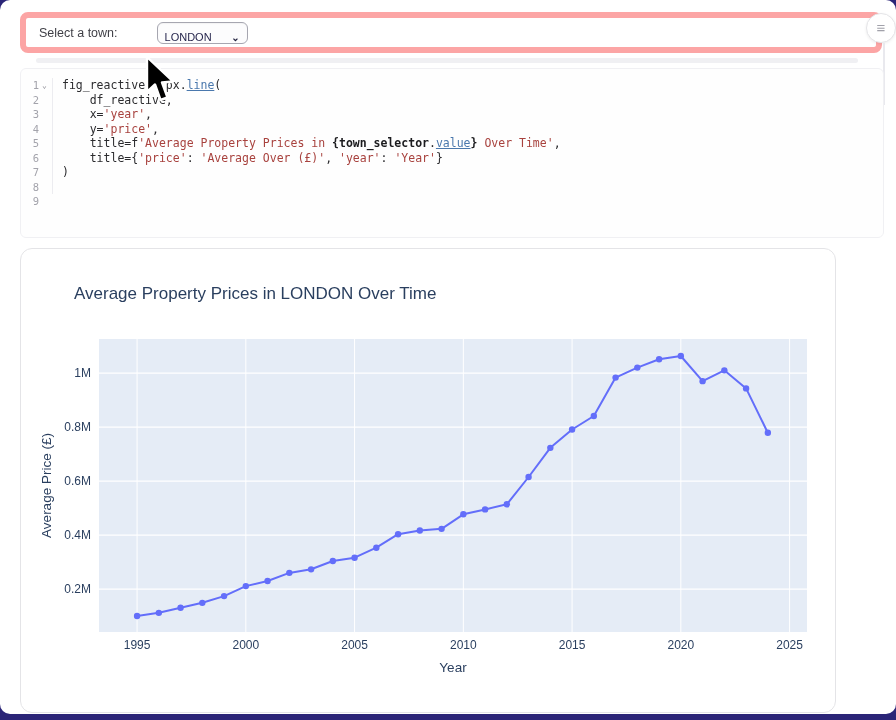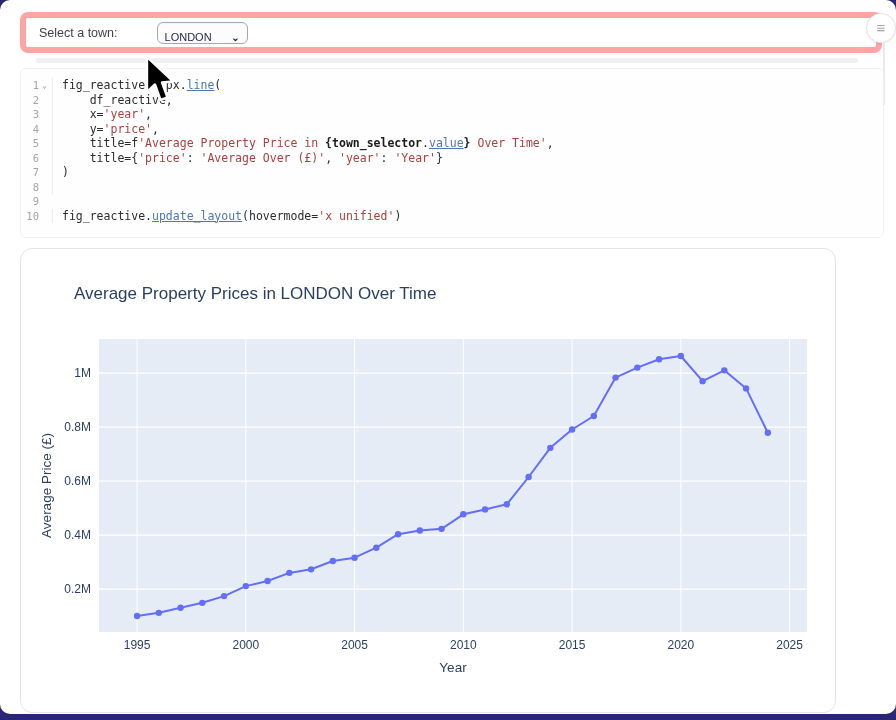--- a/index.html
+++ b/index.html
@@ -107,45 +107,40 @@
         <span class="code-text"><span class="tok-p">    x=</span><span class="tok-s">'year'</span><span class="tok-p">,</span></span>
       </div>
       <div class="code-line">
         <span class="gutter">4</span>
         <span class="fold"></span>
         <span class="code-text"><span class="tok-p">    y=</span><span class="tok-s">'price'</span><span class="tok-p">,</span></span>
       </div>
       <div class="code-line">
         <span class="gutter">5</span>
         <span class="fold"></span>
-        <span class="code-text"><span class="tok-p">    title=f</span><span class="tok-s">'Average Property Price in </span><span class="tok-b">{town_selector</span><span class="tok-p">.</span><span class="tok-fn">value</span><span class="tok-b">}</span><span class="tok-s"> Over Time'</span><span class="tok-p">,</span></span>
+        <span class="code-text"><span class="tok-p">    title=f</span><span class="tok-s">'Average Property Prices in </span><span class="tok-b">{town_selector</span><span class="tok-p">.</span><span class="tok-fn">value</span><span class="tok-b">}</span><span class="tok-s"> Over Time'</span><span class="tok-p">,</span></span>
       </div>
       <div class="code-line">
         <span class="gutter">6</span>
         <span class="fold"></span>
         <span class="code-text"><span class="tok-p">    title={</span><span class="tok-s">'price'</span><span class="tok-p">: </span><span class="tok-s">'Average Over (£)'</span><span class="tok-p">, </span><span class="tok-s">'year'</span><span class="tok-p">: </span><span class="tok-s">'Year'</span><span class="tok-p">}</span></span>
       </div>
       <div class="code-line">
         <span class="gutter">7</span>
         <span class="fold"></span>
         <span class="code-text"><span class="tok-p">)</span></span>
       </div>
       <div class="code-line">
         <span class="gutter">8</span>
         <span class="fold"></span>
         <span class="code-text">&nbsp;</span>
       </div>
       <div class="code-line">
         <span class="gutter">9</span>
         <span class="fold"></span>
-      </div>
-      <div class="code-line">
-        <span class="gutter">10</span>
-        <span class="fold"></span>
-        <span class="code-text"><span class="tok-p">fig_reactive.</span><span class="tok-fn">update_layout</span><span class="tok-p">(hovermode=</span><span class="tok-s">'x unified'</span><span class="tok-p">)</span></span>
       </div>
     </div>
 
   <div class="chart-card">
     <svg id="chart" class="chart-svg" width="862" height="463" viewBox="0 0 862 463">
         <text x="53" y="50" font-size="17" fill="#2a3f5f">Average Property Prices in LONDON Over Time</text>
         <rect x="78" y="90" width="708" height="293" fill="#e5ecf6"></rect>
         <line x1="116.06451612903231" x2="116.06451612903231" y1="90" y2="383" stroke="#ffffff" stroke-width="1"></line>
         <line x1="224.82027649769606" x2="224.82027649769606" y1="90" y2="383" stroke="#ffffff" stroke-width="1"></line>
         <line x1="333.5760368663598" x2="333.5760368663598" y1="90" y2="383" stroke="#ffffff" stroke-width="1"></line>

